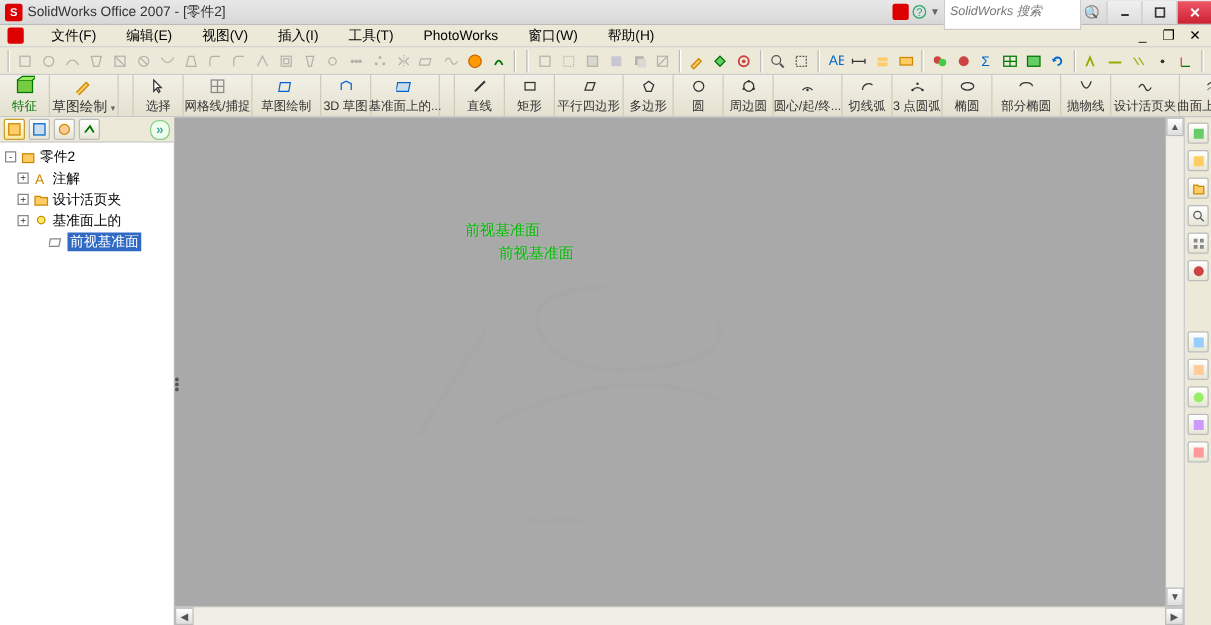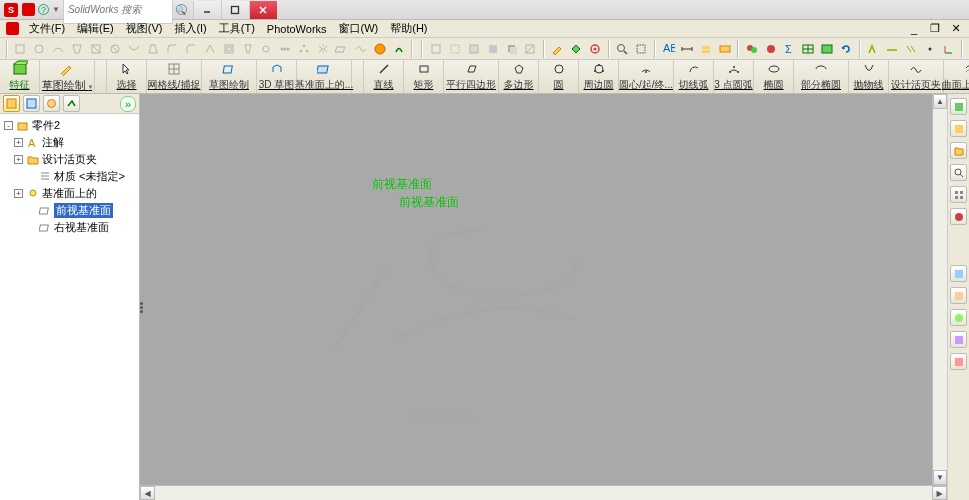--- a/index.html
+++ b/index.html
@@ -14,35 +14,35 @@
 .titlebar .search-qm {width:11px;height:11px;border-radius:50%;border:1px solid #2a6;color:#2a6;font-size:9px;display:flex;align-items:center;justify-content:center;}
 .titlebar .search-drop {color:#666;font-size:8px;}
 .titlebar .search { width: 110px; height: 29px; border: 1px solid #ccc; background: #fff; padding: 0 4px; font-size: 10px; font-style: italic; color: #999; }
 .winbtns { display: flex; }
 .winbtn { width: 28px; height: 18px; border-left: 1px solid #ccc; display: flex; align-items: center; justify-content: center; background: linear-gradient(#f0f0f0,#ddd); }
 .winbtn.close { background: linear-gradient(#e56,#c23); color: #fff; }
 .winbtn svg { width: 10px; height: 10px; }
 .winbtn.sub { width:20px; height:14px; background:transparent; border:none;}
 
 
-.menubar { height: 18px; background: #ece9d8; display: flex; align-items: center; padding-left: 6px; gap: 0; border-bottom: 1px solid #ccc; }
+.menubar { height: 18px; background: #ece9d8; display: flex; align-items: center; padding-left: 6px; gap: 12px; border-bottom: 1px solid #ccc; }
 .menubar .doc-icon { width:13px; height:13px; margin-right:4px; background:#d00; border-radius:2px;}
 .menubar span.menu-item { padding: 2px 6px; cursor: default; }
 .menubar .sub-winbtns { margin-left:auto; display:flex; gap:1px; padding-right:3px;}
 
 
 .toolbar-row { height: 22px; background: #ece9d8; display: flex; align-items: center; padding: 0 4px; border-bottom: 1px solid #ccc; gap: 2px; }
 .toolbar-row .sep { width: 2px; height: 18px; border-left: 1px solid #bbb; border-right:1px solid #fff; margin: 0 2px; }
 .tbtn { width: 18px; height: 18px; display: flex; align-items: center; justify-content: center; opacity: 0.55; border-radius:2px;}
 .tbtn.active { opacity: 1; }
 .tbtn svg { width: 14px; height: 14px; }
 .spacer { flex: 1; }
 
 
-.ribbon { height: 34px; background: linear-gradient(#f2f0e6,#e4e1d0); display: flex; border-bottom: 1px solid #bbb; text-decoration: underline; }
+.ribbon { height: 34px; background: linear-gradient(#f2f0e6,#e4e1d0); display: flex; border-bottom: 1px solid #bbb; }
 .ribbon-cell { display:flex; flex-direction:column; align-items:center; justify-content:center; padding:1px 6px; border-right:1px solid #cfcbb8; min-width:40px; }
 .ribbon-cell.wide{min-width:55px;}
 .ribbon-cell .ico { width:16px; height:16px; display:flex;align-items:center;justify-content:center; }
 .ribbon-cell .lbl { font-size:10px; color:#333; margin-top:1px; white-space:nowrap; }
 .ribbon-cell.green .lbl { color:#070; }
 .ribbon-cell .tri { font-size:7px; color:#666;}
 
 
 .body-row { display: flex; height: calc(500px - 20px - 18px - 22px - 34px); }
 
@@ -78,20 +78,21 @@
 
 .right-bar { width:22px; background:#ece9d8; border-left:1px solid #ccc; display:flex;flex-direction:column;align-items:center;padding-top:4px;gap:5px;}
 .right-bar .rbtn{width:17px;height:17px;border:1px solid #bbb;border-radius:2px;background:linear-gradient(#fff,#e6e6d6);display:flex;align-items:center;justify-content:center;}
 
 </style>
 </head>
 <body>
 
 <div class="titlebar">
   <div class="app-icon">S</div>
+  <div class="title">SolidWorks Office 2007 - [零件2]</div>
   <div class="search-wrap">
     <div class="search-icon-sm"></div>
     <div class="search-qm">?</div>
     <div class="search-drop">▼</div>
     <input class="search" placeholder="SolidWorks 搜索" style="">
     <div class="search-qm" style="border-color:#888;color:#888">🔍</div>
   </div>
   <div class="winbtns">
     <div class="winbtn">
         <svg viewBox="0 0 10 10">
@@ -631,57 +632,37 @@
       </div>
       <div class="node l1">
         <span class="exp">+</span>
         <span class="ni">
             <svg width="12" height="12">
               <path d="M1 3 L5 3 L6 4 L11 4 L11 10 L1 10 Z" fill="#fc6" stroke="#c80"></path>
             </svg>
           </span>
         <span class="nl">设计活页夹</span>
       </div>
-      <div class="node l2">
-        <span class="exp blank"></span>
-        <span class="ni">
-            <svg width="12" height="12">
-              <line x1="2" y1="2" x2="10" y2="2" stroke="#888"></line>
-              <line x1="2" y1="5" x2="10" y2="5" stroke="#888"></line>
-              <line x1="2" y1="8" x2="10" y2="8" stroke="#888"></line>
-            </svg>
-          </span>
-        <span class="nl">材质 &lt;未指定&gt;</span>
-      </div>
       <div class="node l1">
         <span class="exp">+</span>
         <span class="ni">
             <svg width="12" height="12">
               <circle cx="6" cy="5" r="3" fill="#fe6" stroke="#c80"></circle>
             </svg>
           </span>
         <span class="nl">基准面上的</span>
       </div>
       <div class="node l2 sel">
         <span class="exp blank"></span>
         <span class="ni">
             <svg width="12" height="12">
               <rect x="2" y="3" width="8" height="6" fill="none" stroke="#888" transform="skewX(-12)"></rect>
             </svg>
           </span>
         <span class="nl">前视基准面</span>
-      </div>
-      <div class="node l2">
-        <span class="exp blank"></span>
-        <span class="ni">
-            <svg width="12" height="12">
-              <rect x="2" y="3" width="8" height="6" fill="none" stroke="#888" transform="skewX(-12)"></rect>
-            </svg>
-          </span>
-        <span class="nl">右视基准面</span>
       </div>
     </div>
   </div>
 
   <div class="viewport">
     <div class="splitter">
         <div></div>
         <div></div>
         <div></div>
       </div>

